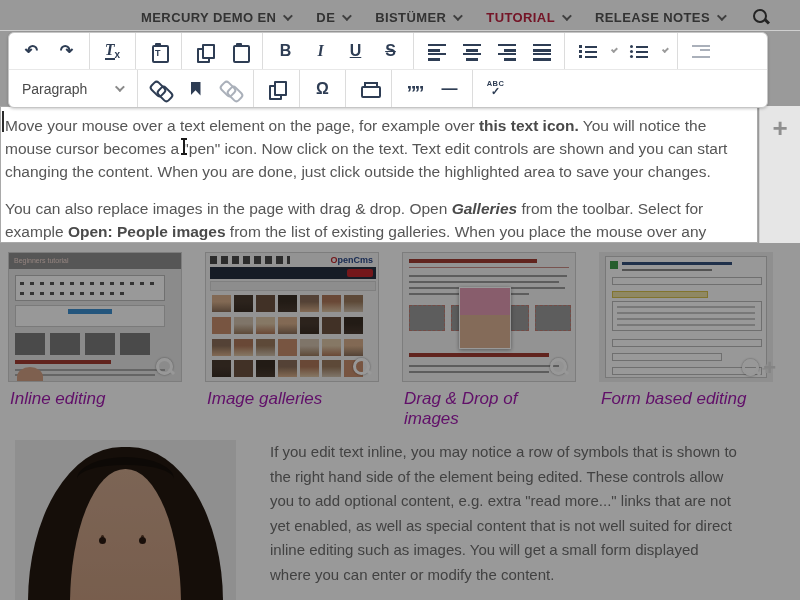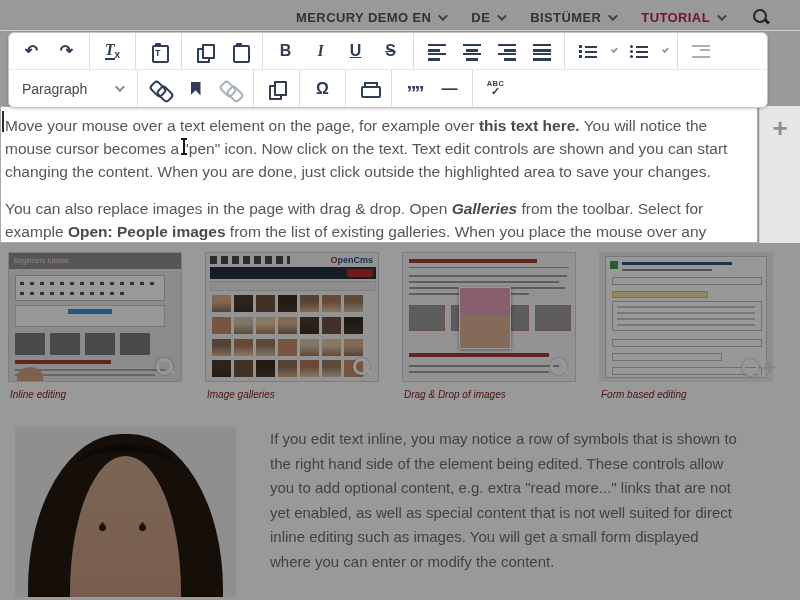--- a/index.html
+++ b/index.html
@@ -104,21 +104,21 @@
   #edit-point-strip .plus{font-size:26px;font-weight:700;color:#8f8f8f;line-height:1;display:inline-block;margin-top:9px;cursor:pointer}
 
   
   #page-content{left:0;top:243px;width:800px;height:357px;background:#fff}
   .thumb-row{display:flex;padding:9px 0 0 8px}
   .thumb{width:174px;margin-right:23px}
   .shot{height:130px;position:relative;overflow:hidden;background:#e8e8e8;border:1px solid #d0d0d0}
   .shot .zoom-glass{position:absolute;right:10px;bottom:8px;width:15px;height:15px;z-index:5}
   .zoom-glass::before{content:"";position:absolute;left:0;top:0;width:11px;height:11px;border:3px solid #fdfdfd;border-radius:50%;box-shadow:0 0 2px rgba(0,0,0,.5)}
   .zoom-glass::after{content:"";position:absolute;left:12px;top:12px;width:7px;height:3px;background:#fdfdfd;transform:rotate(45deg)}
-  .thumb-caption{font-size:10px;font-style:italic;color:#7f1d1d;margin-top:7px;padding-left:2px}
+  .thumb-caption{font-size:17px;font-style:italic;color:#a21caf;margin-top:7px;padding-left:2px}
 
   
   .mini-line{position:absolute;height:2px;background:#9c9c9c}
   .s1-title{position:absolute;left:0;top:0;width:100%;height:16px;background:#8f8f8f;color:#f3d9d2;font-size:7px;line-height:16px;padding-left:5px}
   .s1-toolbar{position:absolute;left:6px;top:22px;width:150px;height:26px;background:#fff;border:1px solid #bbb;
     background-image:repeating-linear-gradient(to right,#555 0 4px,transparent 4px 10px),repeating-linear-gradient(to right,#555 0 4px,transparent 4px 10px);
     background-size:140px 3px,110px 3px;background-position:4px 6px,4px 16px;background-repeat:no-repeat}
   .s1-text{position:absolute;left:6px;top:52px;width:150px;height:22px;background:#fdfdfd;border:1px solid #ccc}
   .s1-sel{position:absolute;left:52px;top:3px;width:44px;height:5px;background:#3d8fd1}
   .s1-thumbs{position:absolute;left:6px;top:80px;display:flex;gap:5px}
@@ -177,20 +177,24 @@
           <span class="chev"></span>
         </span>
         <span class="nav-item">
           <span>BISTÜMER</span>
           <span class="chev"></span>
         </span>
         <span class="nav-item active">
           <span>TUTORIAL</span>
           <span class="chev"></span>
         </span>
+        <span class="nav-item">
+          <span>RELEASE NOTES</span>
+          <span class="chev"></span>
+        </span>
       </span>
     <span class="nav-search"></span>
   </nav>
 </header>
 
 <div id="editor-toolbar">
   <div class="tb-row first" id="tb-row1">
       <div class="tb-group">
         <button class="tb-btn">
           <span class="glyph">↶</span>
@@ -314,21 +318,21 @@
           <span class="ic ic-spell">
             <span class="sp-top">ABC</span>
             <span class="sp-check">✓</span>
           </span>
         </button>
       </div>
     </div>
 </div>
 
 <div id="rich-text-editor">
-    <p><span class="">Move your mouse over a text element on the page, for example over </span><span class="b ">this text here.</span><span class=""> You will notice the mouse cursor becomes a "pen" icon. Now click on the text. Text edit controls are shown and you can start changing the content. When you are done, just click outside the highlighted area to save your changes.</span></p>
+    <p><span class="">Move your mouse over a text element on the page, for example over </span><span class="b ">this text icon.</span><span class=""> You will notice the mouse cursor becomes a "pen" icon. Now click on the text. Text edit controls are shown and you can start changing the content. When you are done, just click outside the highlighted area to save your changes.</span></p>
     <p><span class="">You can also replace images in the page with drag &amp; drop. Open </span><span class="b i">Galleries</span><span class=""> from the toolbar. Select for example </span><span class="b ">Open: People images</span><span class=""> from the list of existing galleries. When you place the mouse over any image, you notice the </span></p>
   </div>
 <span class="caret" style="top:111px;z-index:12"></span>
 <span class="ibeam"></span>
 
 <div id="edit-point-strip">
   <span class="plus">+</span>
 </div>
 
 <main id="page-content" class="dim">

